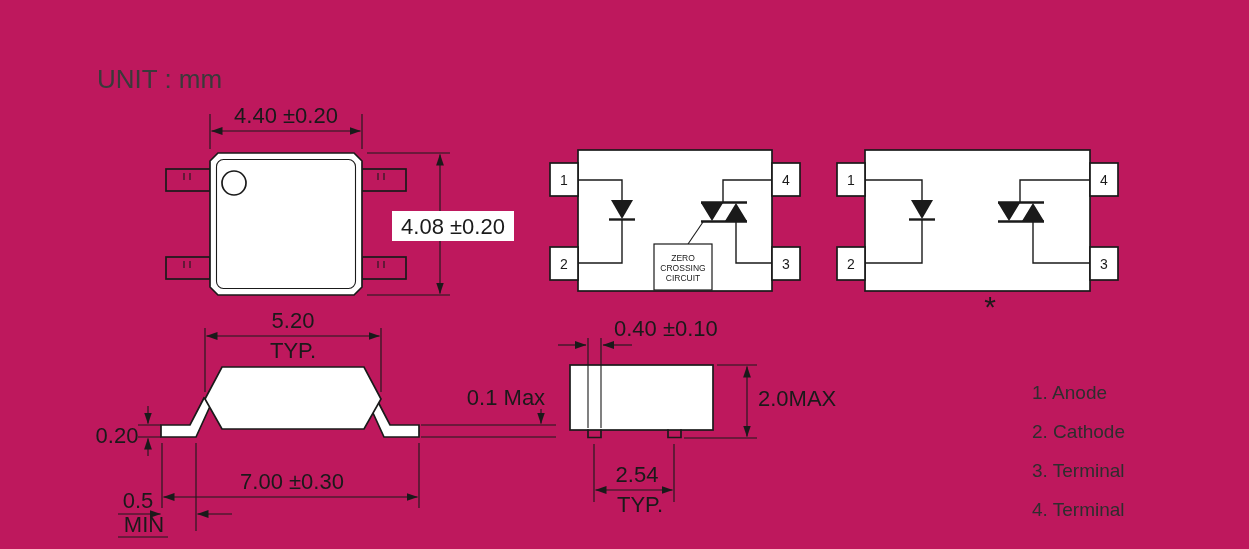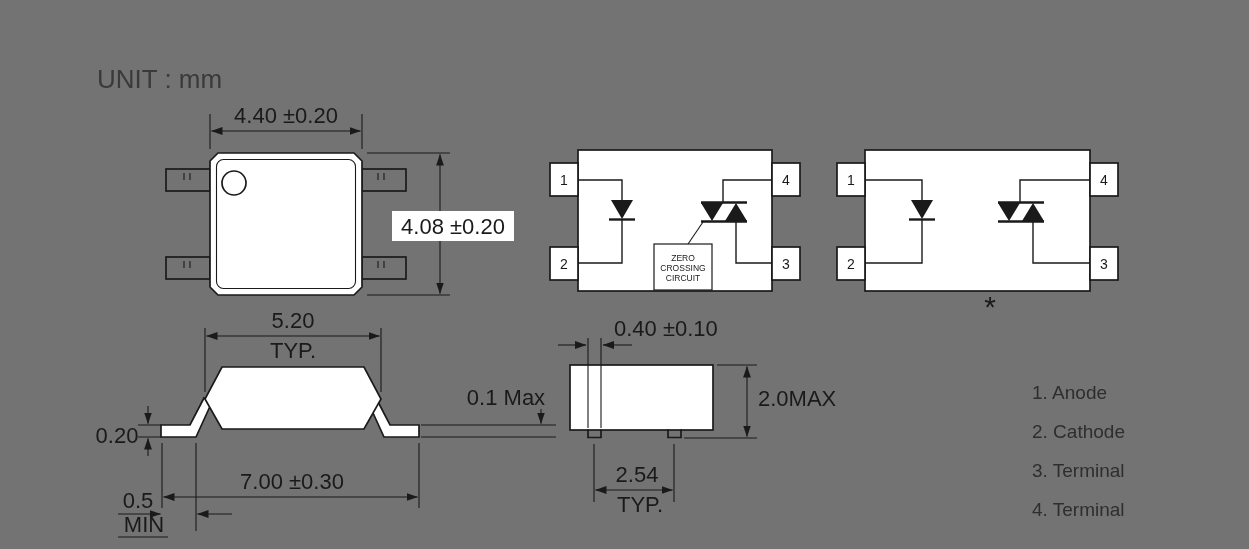--- a/index.html
+++ b/index.html
@@ -1,16 +1,16 @@
 <!DOCTYPE html>
 <html><head>
 <meta charset="utf-8">
 <style>
   html,body{margin:0;padding:0;background:#fff;}
-  .canvas{position:relative;width:1249px;height:549px;background:#737373;overflow:hidden;
+  .canvas{position:relative;width:1249px;height:549px;background:#be185d;overflow:hidden;
           font-family:"Liberation Sans","DejaVu Sans",sans-serif;}
   svg{display:block;}
   svg text{font-family:"Liberation Sans","DejaVu Sans",sans-serif;fill:#1a1a1a;}
   .o  {stroke:#1a1a1a;stroke-width:1.7;fill:none;stroke-linejoin:miter;stroke-linecap:square;}
   .ow {stroke:#1a1a1a;stroke-width:1.7;fill:#ffffff;stroke-linejoin:miter;}
   .d  {stroke:#1a1a1a;stroke-width:1.1;fill:none;stroke-linecap:butt;}
   .w  {stroke:#1a1a1a;stroke-width:1.4;fill:none;}
   .f  {fill:#1a1a1a;stroke:none;}
   .bar{stroke:#1a1a1a;stroke-width:2.4;}
   .dim{font-size:22px;}

